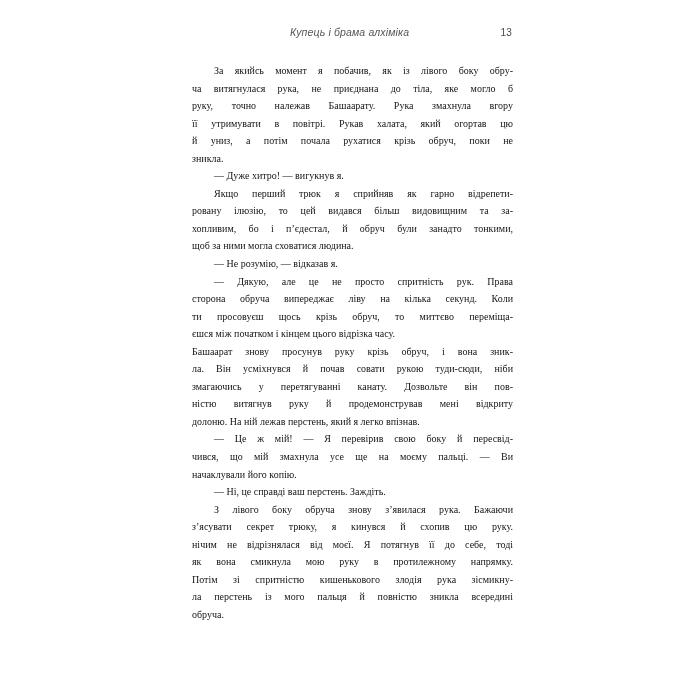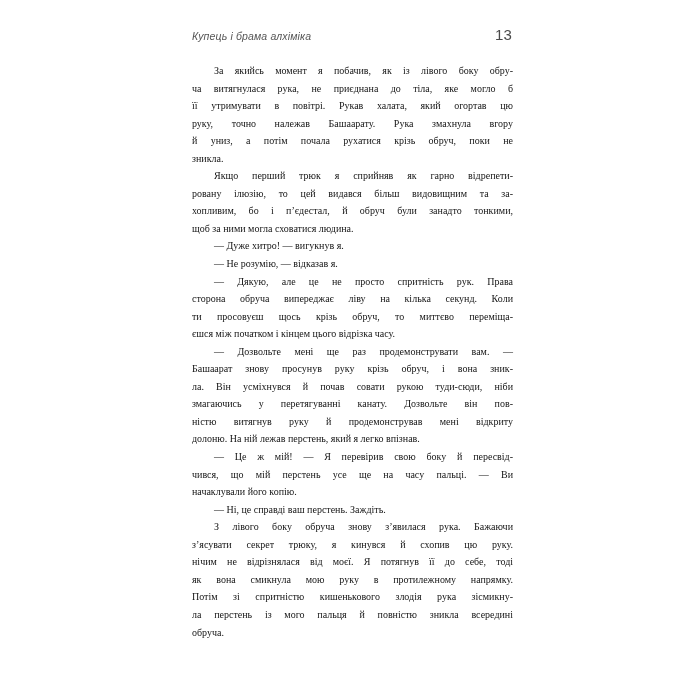--- a/index.html
+++ b/index.html
@@ -38,25 +38,26 @@
     justify-content: space-between;
   }
 
   .running-head-title {
     font-family: "Liberation Sans", "DejaVu Sans", sans-serif;
     font-style: italic;
     font-size: 10.5px;
     letter-spacing: 0.15px;
     color: #565656;
     white-space: nowrap;
+    margin-left: 98px;
   }
 
   .folio {
     font-family: "Liberation Sans", "DejaVu Sans", sans-serif;
-    font-size: 15px;
+    font-size: 10px;
     color: #4a4a4a;
     letter-spacing: 0.2px;
   }
 
   
   .textblock {
     position: absolute;
     left: 192px;
     top: 62px;
     width: 321px;
@@ -102,54 +103,53 @@
 
   <div class="running-head">
     <span class="running-head-title">Купець і брама алхіміка</span>
     <span class="folio">13</span>
   </div>
 
   <div class="textblock" id="textblock">
       <p class="para">
         <span class="ln indent">За якийсь момент я побачив, як із лівого боку обру-</span>
         <span class="ln">ча витягнулася рука, не приєднана до тіла, яке могло б</span>
+        <span class="ln">руку, точно належав Башаарату. Рука змахнула вгору</span>
         <span class="ln">її утримувати в повітрі. Рукав халата, який огортав цю</span>
-        <span class="ln">руку, точно належав Башаарату. Рука змахнула вгору</span>
         <span class="ln">й униз, а потім почала рухатися крізь обруч, поки не</span>
         <span class="ln last">зникла.</span>
+      </p>
+      <p class="para">
+        <span class="ln last indent">— Дуже хитро! — вигукнув я.</span>
       </p>
       <p class="para">
         <span class="ln indent">Якщо перший трюк я сприйняв як гарно відрепети-</span>
         <span class="ln">ровану ілюзію, то цей видався більш видовищним та за-</span>
         <span class="ln">хопливим, бо і п’єдестал, й обруч були занадто тонкими,</span>
         <span class="ln last">щоб за ними могла сховатися людина.</span>
-      </p>
-      <p class="para">
-        <span class="ln last indent">— Дуже хитро! — вигукнув я.</span>
       </p>
       <p class="para">
         <span class="ln last indent">— Не розумію, — відказав я.</span>
       </p>
       <p class="para">
         <span class="ln indent">— Дякую, але це не просто спритність рук. Права</span>
         <span class="ln">сторона обруча випереджає ліву на кілька секунд. Коли</span>
         <span class="ln">ти просовуєш щось крізь обруч, то миттєво переміща-</span>
         <span class="ln last">єшся між початком і кінцем цього відрізка часу.</span>
       </p>
       <p class="para">
-        <span class="ln indent">— Дозвольте мені ще раз продемонструвати вам. —</span>
         <span class="ln">Башаарат знову просунув руку крізь обруч, і вона зник-</span>
         <span class="ln">ла. Він усміхнувся й почав совати рукою туди-сюди, ніби</span>
         <span class="ln">змагаючись у перетягуванні канату. Дозвольте він пов-</span>
         <span class="ln">ністю витягнув руку й продемонстрував мені відкриту</span>
         <span class="ln last">долоню. На ній лежав перстень, який я легко впізнав.</span>
       </p>
       <p class="para">
         <span class="ln indent">— Це ж мій! — Я перевірив свою боку й пересвід-</span>
-        <span class="ln">чився, що мій перстень усе ще на часу пальці. — Ви</span>
+        <span class="ln">чився, що мій змахнула усе ще на моєму пальці. — Ви</span>
         <span class="ln last">начаклували його копію.</span>
       </p>
       <p class="para">
         <span class="ln last indent">— Ні, це справді ваш перстень. Заждіть.</span>
       </p>
       <p class="para">
         <span class="ln indent">З лівого боку обруча знову з’явилася рука. Бажаючи</span>
         <span class="ln">з’ясувати секрет трюку, я кинувся й схопив цю руку.</span>
         <span class="ln">нічим не відрізнялася від моєї. Я потягнув її до себе, тоді</span>
         <span class="ln">як вона смикнула мою руку в протилежному напрямку.</span>

